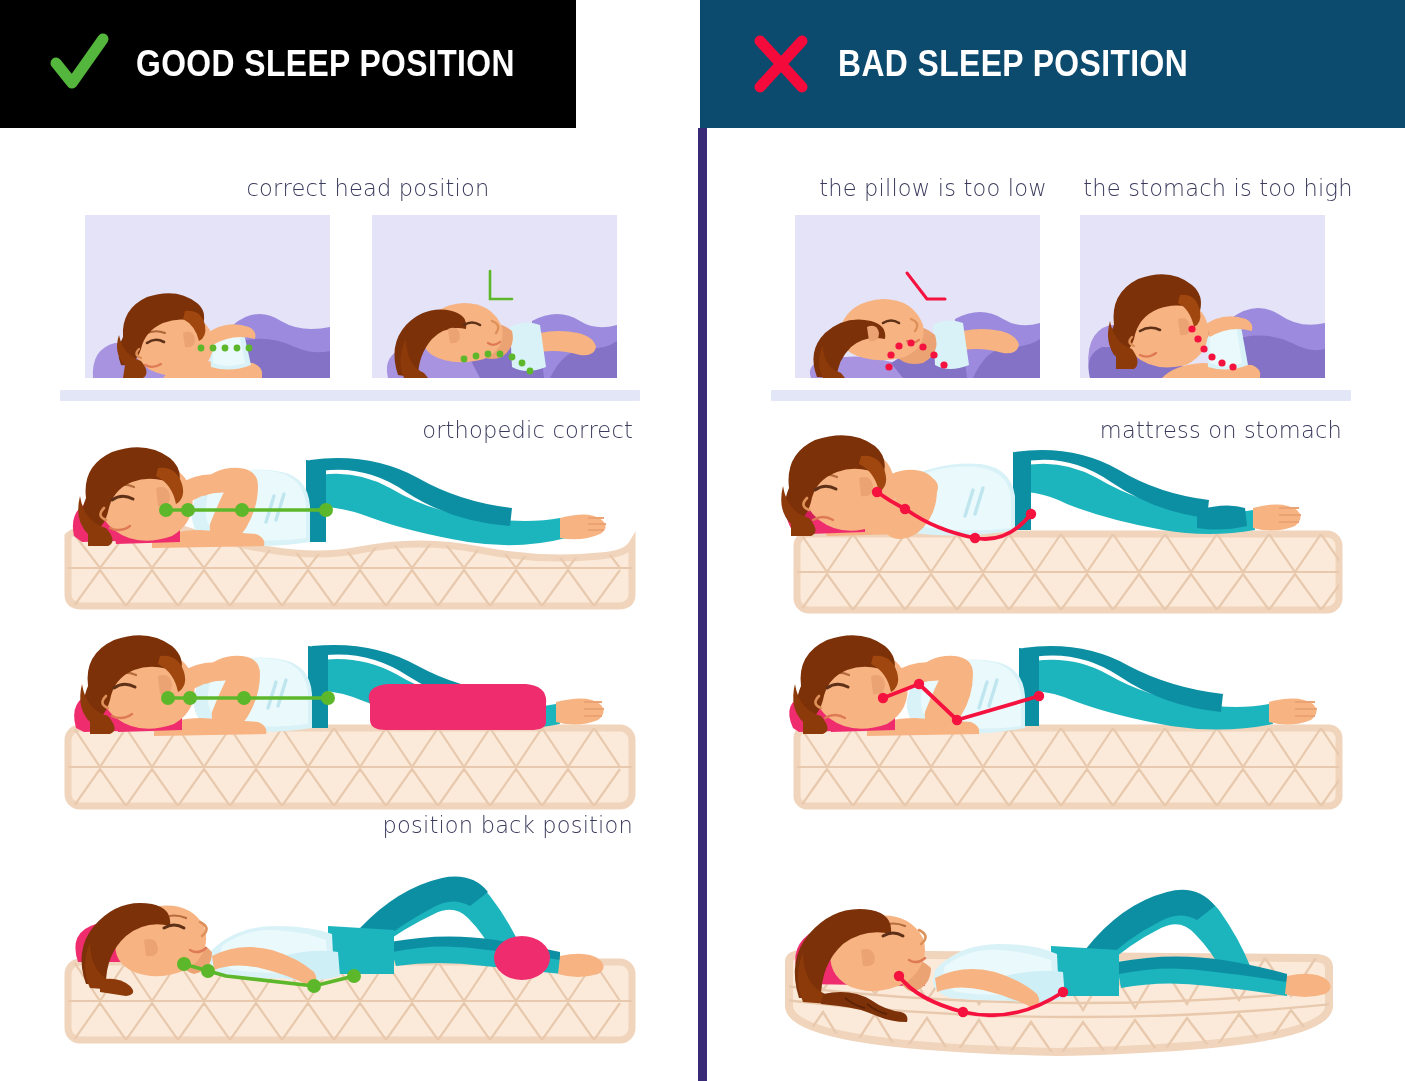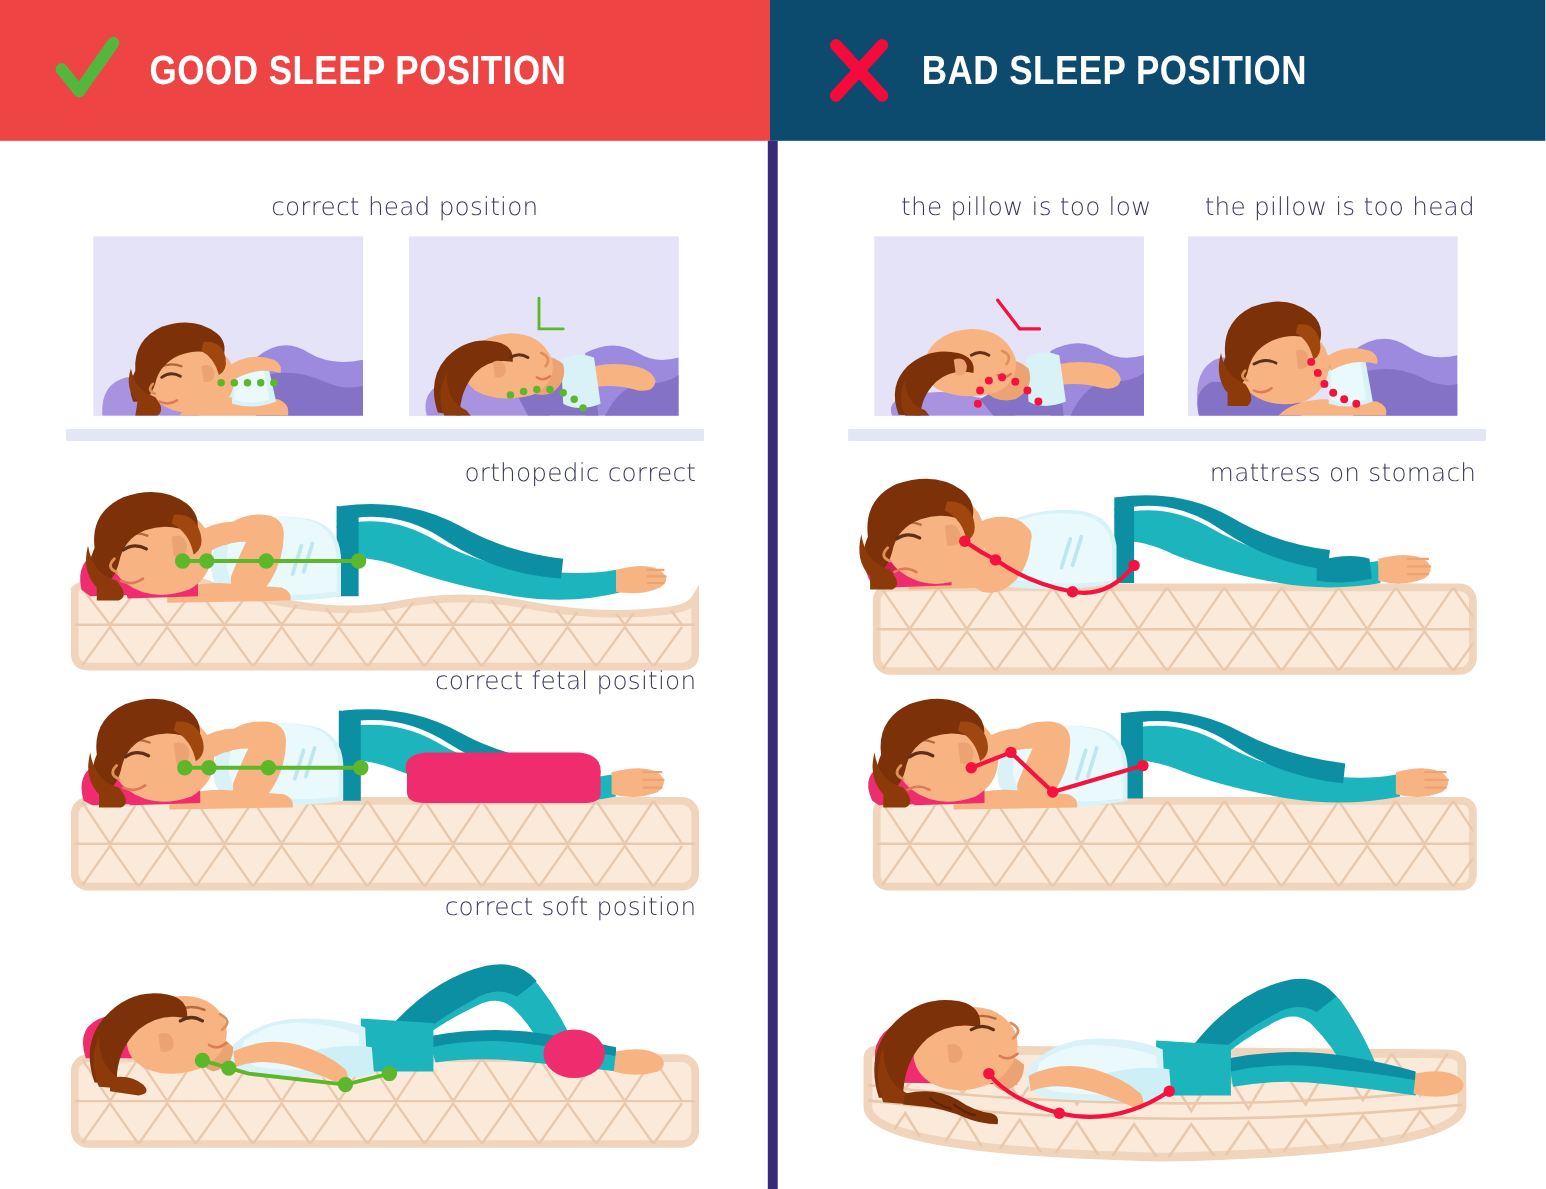--- a/index.html
+++ b/index.html
@@ -7,21 +7,21 @@
     width:1405px; height:1081px;
     background:#ffffff;
     font-family:"DejaVu Sans", sans-serif;
     overflow:hidden;
   }
   #root { position:relative; width:1405px; height:1081px; background:#fff; }
 
   
   .header { position:absolute; left:0; top:0; width:1405px; height:128px; }
   .hdr-half { position:absolute; top:0; height:128px; display:flex; align-items:center; }
-  .hdr-left  { left:0;   width:700px; background:#ef4444; }
+  .hdr-left  { left:0;   width:576px; background:#000000; }
   .hdr-right { left:700px; width:705px; background:#0c4a6e; }
   .hdr-inner { display:flex; align-items:center; gap:26px; }
   .hdr-left  .hdr-inner { margin-left:48px; }
   .hdr-right .hdr-inner { margin-left:50px; }
   .hdr-title {
     color:#ffffff; font-size:37px; font-weight:bold;
     letter-spacing:0.5px; white-space:nowrap;
     font-family:"Liberation Sans", sans-serif;
     transform:scaleX(0.86); transform-origin:left center;
   }
@@ -236,21 +236,20 @@
         <g stroke="#5cb82a" stroke-width="3.6" fill="#5cb82a">
           <line x1="106" y1="72" x2="266" y2="72"></line>
           <circle cx="106" cy="72" r="5.2"></circle>
           <circle cx="128" cy="72" r="5.2"></circle>
           <circle cx="182" cy="72" r="5.2"></circle>
           <circle cx="266" cy="72" r="5.2"></circle>
         </g>
       </svg>
     </div>
 
-    <div class="caption right-al" style="left:617px; top:478px;">correct fetal position</div>
     <div class="scene" style="left:60px; top:500px;">
       <svg width="580" height="190" viewBox="0 0 580 190">
 
         <g>
           <rect x="8" y="100" width="564" height="78" rx="12" fill="#fbead9" stroke="#f0d4bb" stroke-width="7"></rect>
           <clipPath id="lm2">
               <rect x="8" y="100" width="564" height="78" rx="12"></rect>
             </clipPath>
           <g clip-path="url(#lm2)" stroke="#e8c9ae" stroke-width="2.2" fill="none">
             <path d="M8 139 L580 139"></path>
@@ -297,21 +296,21 @@
         <g stroke="#5cb82a" stroke-width="3.6" fill="#5cb82a">
           <line x1="108" y1="70" x2="268" y2="70"></line>
           <circle cx="108" cy="70" r="5.2"></circle>
           <circle cx="130" cy="70" r="5.2"></circle>
           <circle cx="184" cy="70" r="5.2"></circle>
           <circle cx="268" cy="70" r="5.2"></circle>
         </g>
       </svg>
     </div>
 
-    <div class="caption right-al" style="left:617px; top:684px;">correct soft position</div>
+    <div class="caption right-al" style="left:617px; top:684px;">position back position</div>
     <div class="scene" style="left:60px; top:706px;">
       <svg width="580" height="220" viewBox="0 0 580 220">
 
         <g>
           <rect x="8" y="128" width="564" height="78" rx="12" fill="#fbead9" stroke="#f0d4bb" stroke-width="7"></rect>
           <clipPath id="lm3">
               <rect x="8" y="128" width="564" height="78" rx="12"></rect>
             </clipPath>
           <g clip-path="url(#lm3)" stroke="#e8c9ae" stroke-width="2.2" fill="none">
             <path d="M8 167 L580 167"></path>
@@ -366,21 +365,21 @@
           <circle cx="254" cy="152" r="5.2"></circle>
           <circle cx="294" cy="142" r="5.2"></circle>
         </g>
       </svg>
     </div>
   </div>
 
   <div class="col col-right">
 
     <div class="caption center" style="left:210px; top:47px;">the pillow is too low</div>
-    <div class="caption center" style="left:495px; top:47px;">the pillow is too head</div>
+    <div class="caption center" style="left:495px; top:47px;">the stomach is too high</div>
 
     <div class="thumb" style="left:88px; top:87px; width:245px; height:163px;">
       <svg width="245" height="163" viewBox="0 0 245 163">
         <rect width="245" height="163" fill="#e4e3f7"></rect>
         <path d="M160 163 L160 104 Q186 90 208 104 Q224 114 245 108 L245 163 Z" fill="#9b8ade"></path>
         <path d="M178 163 Q192 132 214 132 Q234 132 245 124 L245 163 Z" fill="#8472c6"></path>
 
         <path d="M150 122 Q176 110 206 116 Q222 120 224 130 Q222 140 208 138 Q180 130 156 138 Z" fill="#f7b382"></path>
 
         <path d="M16 163 Q10 148 34 144 Q64 138 92 146 Q110 150 122 148 L128 163 Z" fill="#a793e0"></path>

